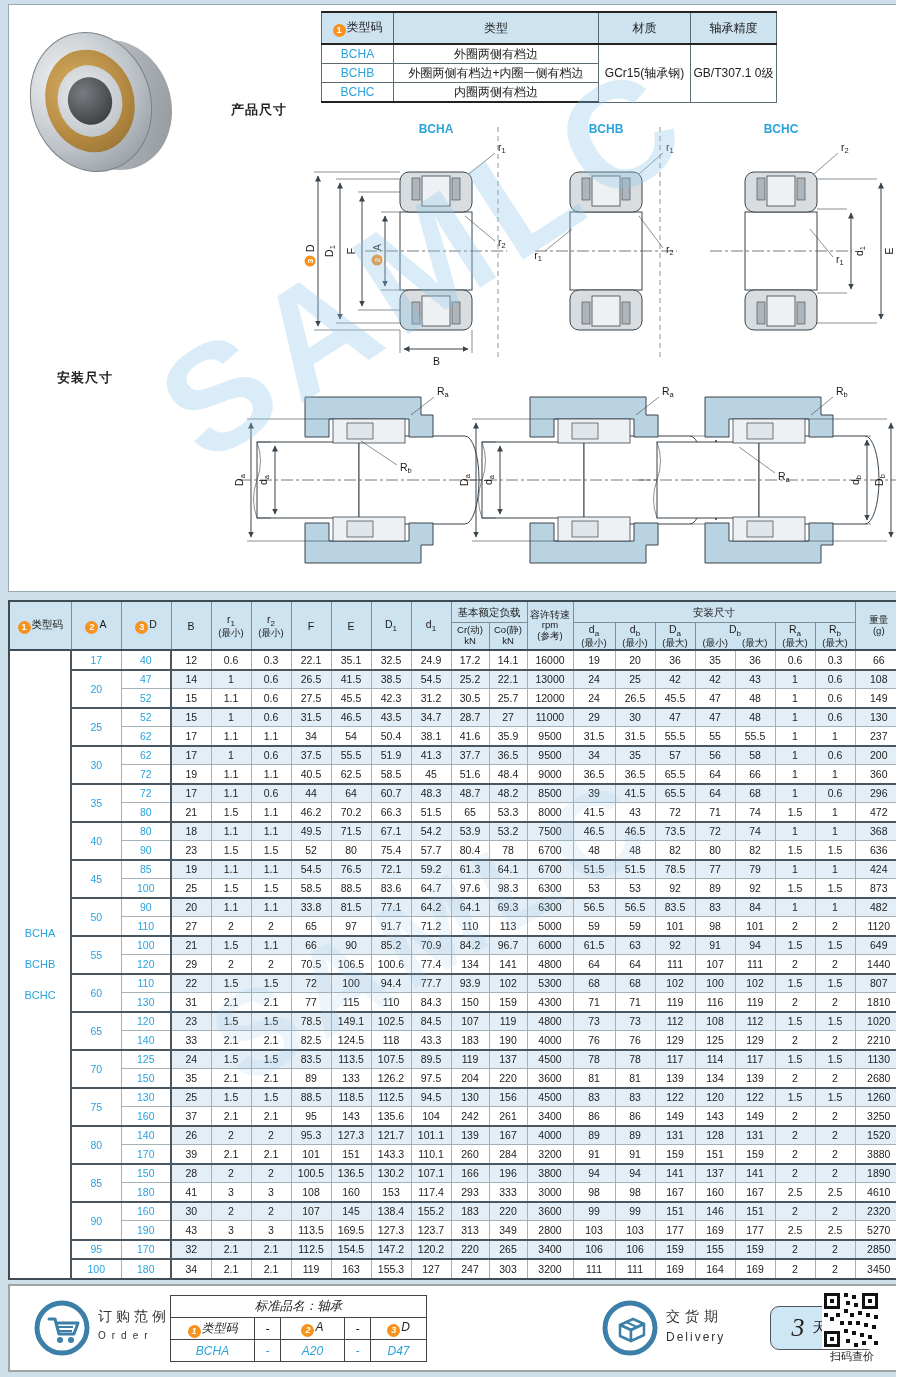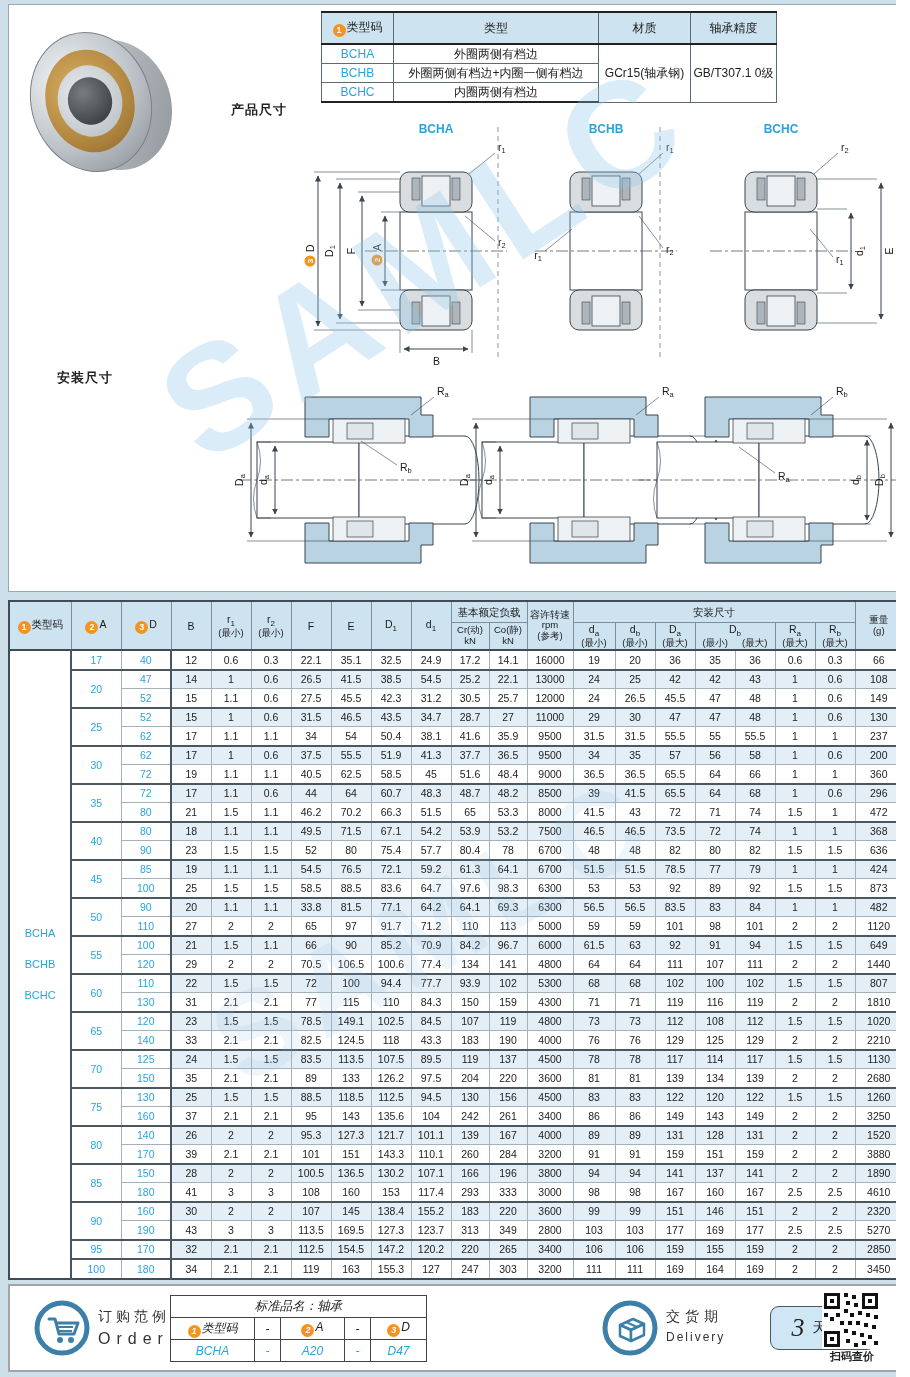--- a/index.html
+++ b/index.html
@@ -66,32 +66,32 @@
   .spec td.a-cell{color:#2aa3dc;}
   .spec td.d-cell{color:#2aa3dc;border-right:2px solid #4a5660;}
   .spec td.code-cell div{color:#2aa3dc;font-size:11px;margin:19px 0;text-align:center;}
   .hnote{display:block;font-size:9.5px;}
   .dbrow{display:flex;justify-content:space-around;font-size:9.5px;}
   sub{font-size:8px;}
 
   
   .box-bot{position:absolute;left:8px;top:1284px;width:888px;height:84px;background:#fff;border:2px solid #a3a3a3;z-index:8;padding-left:16px;}
   .ot-cn{position:absolute;left:88px;top:22px;font-size:14px;letter-spacing:4px;color:#333;}
-  .ot-en{position:absolute;left:88px;top:44px;font-size:16px;letter-spacing:6px;color:#333;}
+  .ot-en{position:absolute;left:88px;top:44px;font-size:10px;letter-spacing:6px;color:#333;}
   .order-table{position:absolute;left:160px;top:9px;width:256px;border-collapse:collapse;table-layout:fixed;font-style:italic;}
   .order-table td{border:1px solid #444;text-align:center;font-size:12px;color:#222;height:21px;padding:0;}
   .order-table .cap{font-size:12.5px;}
   .order-table .blue{color:#2aa3dc;}
   .dv-cn{position:absolute;left:656px;top:22px;font-size:14px;letter-spacing:5px;color:#333;}
   .dv-en{position:absolute;left:656px;top:44px;font-size:12px;letter-spacing:2px;color:#333;}
   .chip{position:absolute;left:760px;top:20px;width:104px;height:42px;background:#cfe7f4;border:1.5px solid #4a5660;border-radius:9px;display:flex;align-items:center;justify-content:center;gap:8px;}
   .chip .num{font-family:"Liberation Serif","DejaVu Serif",serif;font-style:italic;font-size:26px;color:#222;}
   .chip .txt{font-size:14px;color:#222;}
   .qr{position:absolute;left:812px;top:5px;}
-  .qr-cap{position:absolute;left:806px;top:63px;width:72px;text-align:center;font-size:11px;color:#222;font-weight:bold;}
+  .qr-cap{position:absolute;left:806px;top:63px;width:72px;text-align:center;font-size:11px;color:#222;}
 </style>
 </head>
 <body>
 
 <div class="page">
 
   <div class="box-top">
 
     <div class="photo">
       <div class="ph-side"></div>

